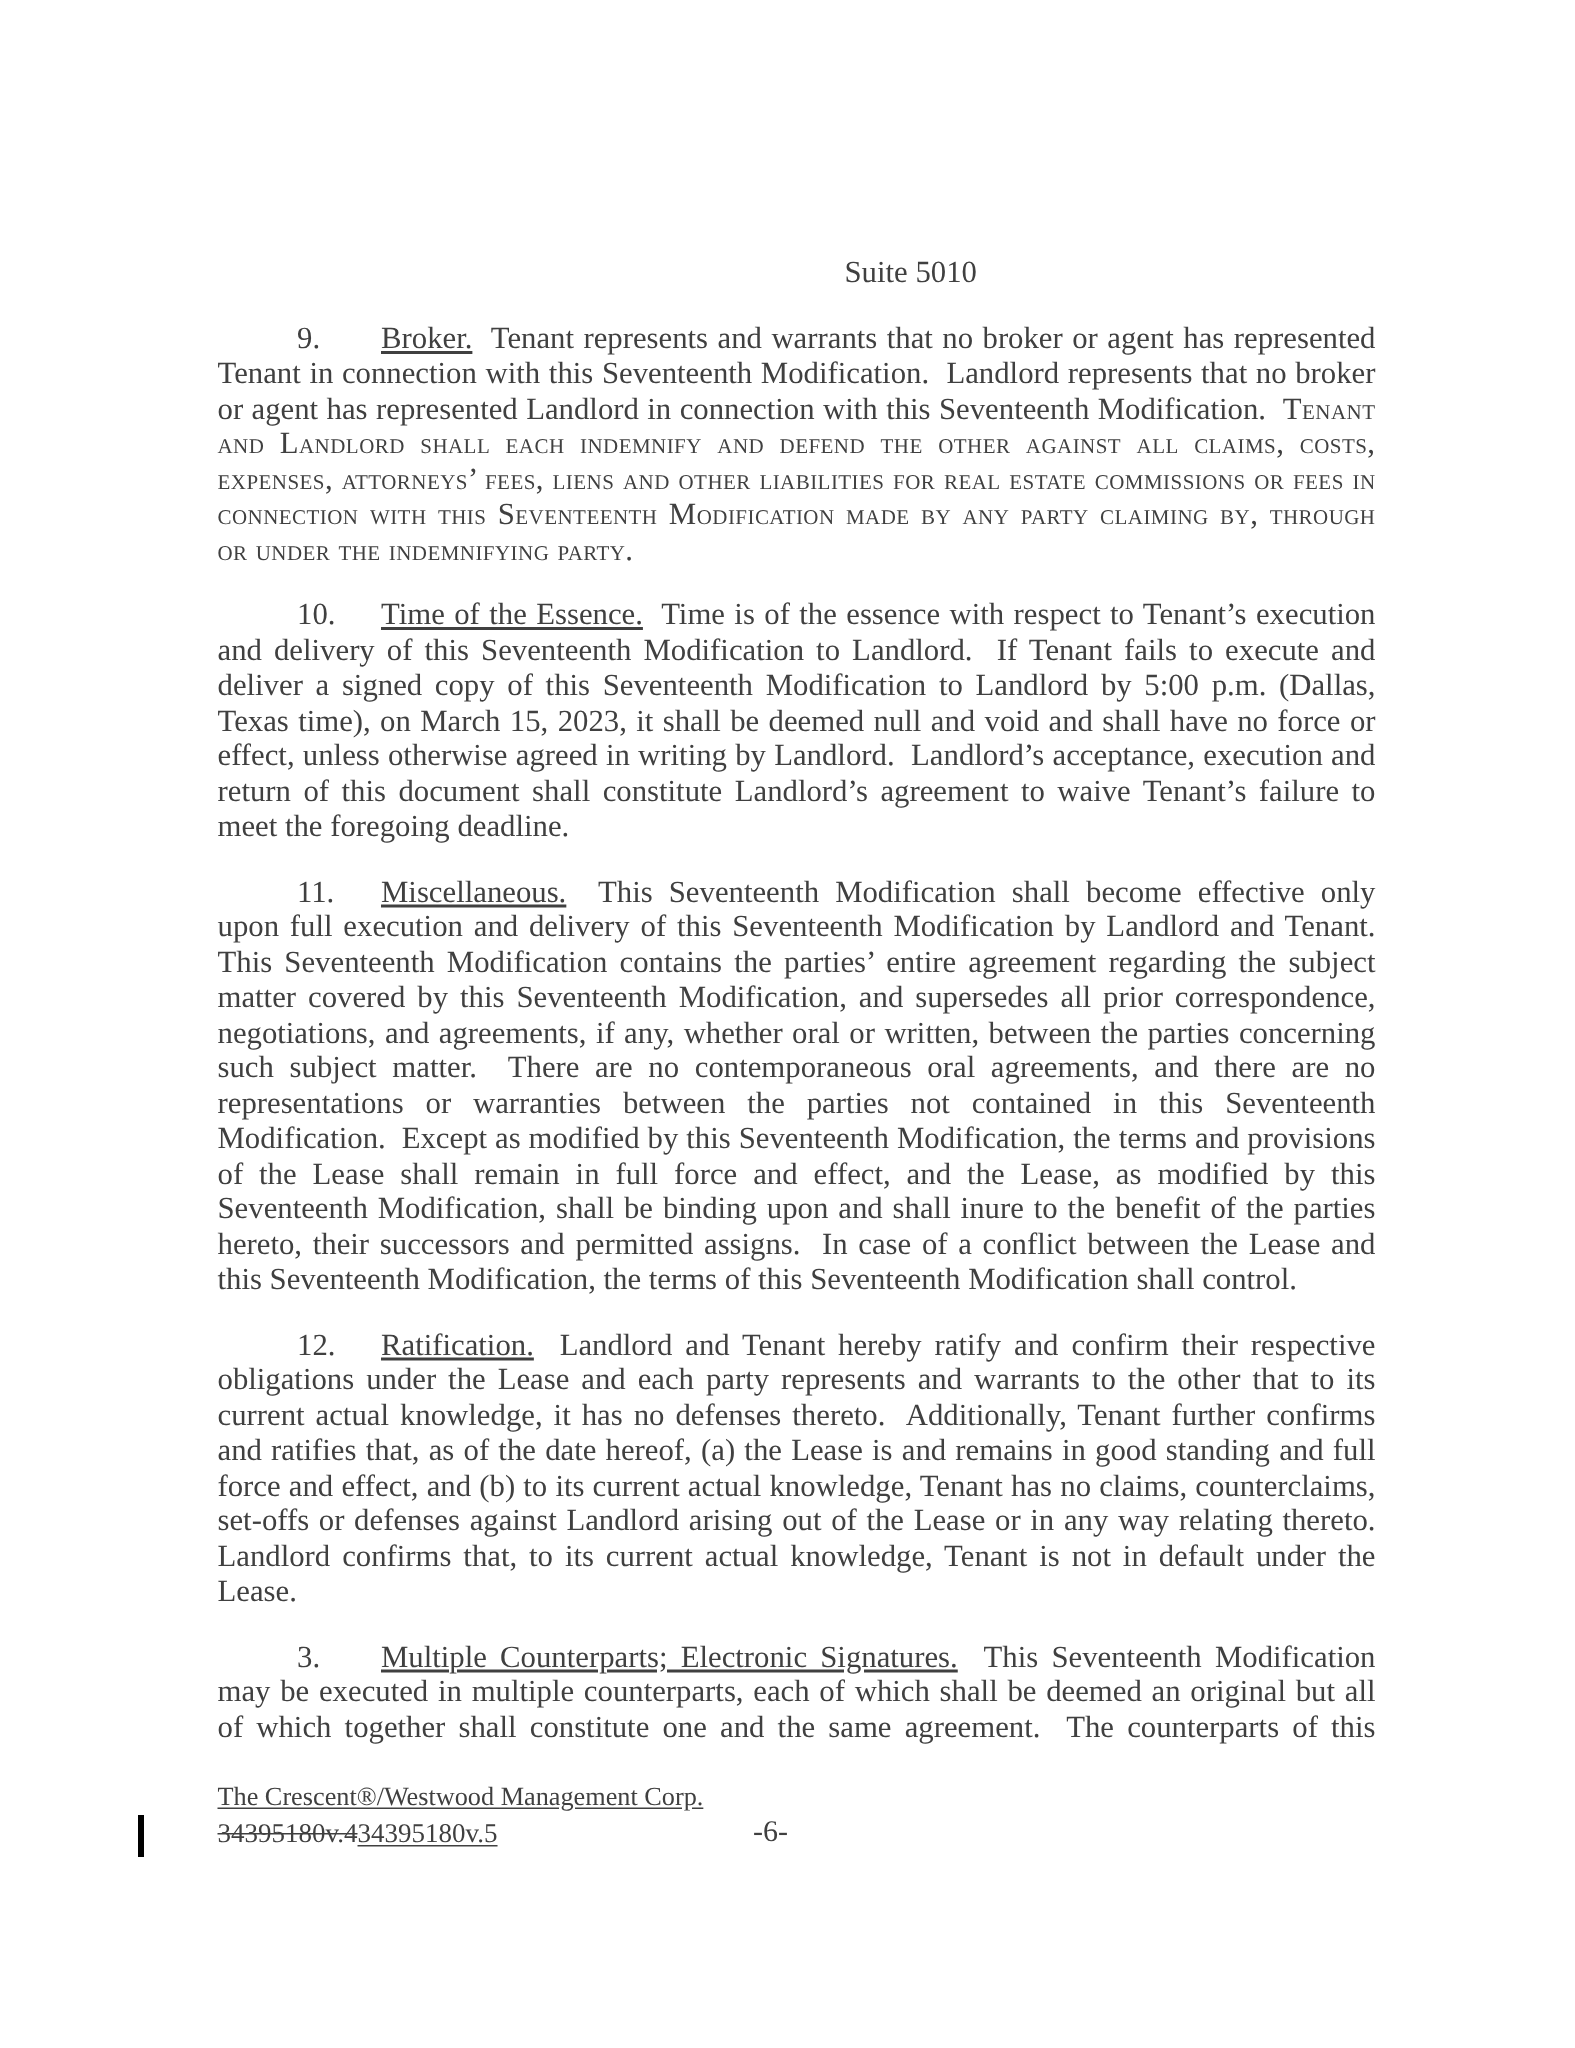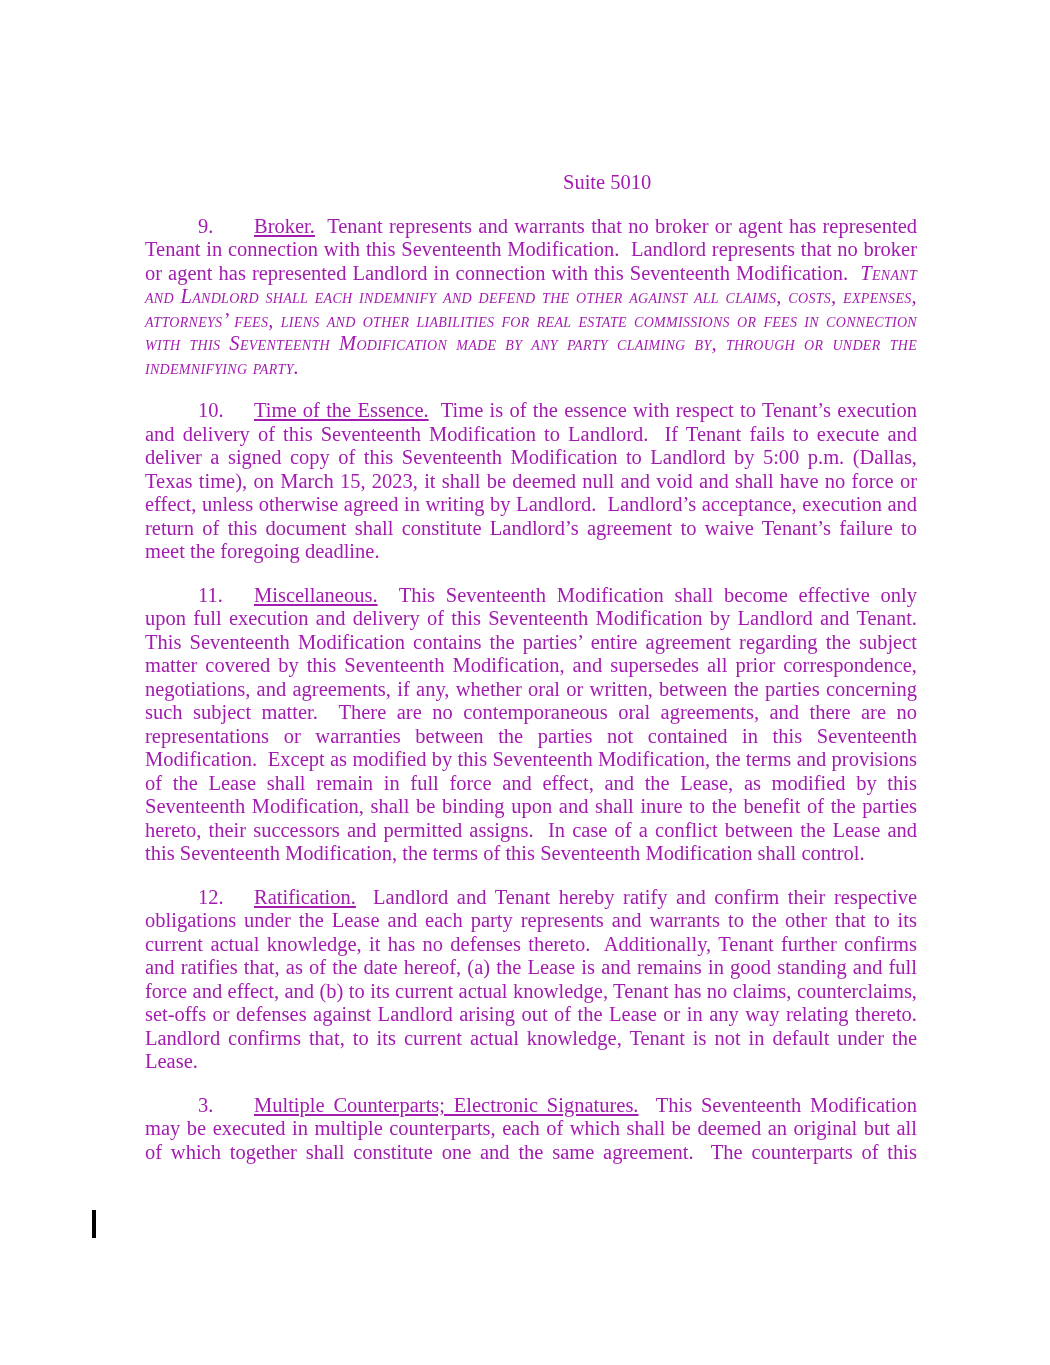--- a/index.html
+++ b/index.html
@@ -6,21 +6,21 @@
     margin: 0;
     padding: 0;
     background: #e8e8e8;
   }
   .page {
     position: relative;
     width: 1050px;
     height: 1365px;
     margin: 0 auto;
     background: #ffffff;
-    color: #a21caf;
+    color: #404040;
     font-family: "Liberation Serif", serif;
     font-size: 20.5px;
     line-height: 23.5px;
     box-sizing: border-box;
     padding: 171px 133px 0 145px;
     overflow: hidden;
   }
   .address-block {
     margin-left: 418px;
   }
@@ -40,21 +40,20 @@
     white-space: normal;
   }
   .sec-heading {
     text-decoration: underline;
     text-underline-offset: 2px;
     margin-top: 18px;
   }
   .sc {
     font-variant: small-caps;
     letter-spacing: 0.3px;
-    font-style: italic;
   }
   .doc-footer {
     margin-top: 22px;
   }
   .footer-company {
     font-size: 17.5px;
     line-height: 22px;
     text-decoration: underline;
     text-underline-offset: 2px;
   }
@@ -98,16 +97,20 @@
   <p class="para"><span class="sec-num">9.</span><span class="sec-heading">Broker.</span><span>  Tenant represents and warrants that no broker or agent has represented Tenant in connection with this Seventeenth Modification.  Landlord represents that no broker or agent has represented Landlord in connection with this Seventeenth Modification.  </span><span class="sc">Tenant and Landlord shall each indemnify and defend the other against all claims, costs, expenses, attorneys’ fees, liens and other liabilities for real estate commissions or fees in connection with this Seventeenth Modification made by any party claiming by, through or under the indemnifying party.</span></p>
 
   <p class="para"><span class="sec-num">10.</span><span class="sec-heading">Time of the Essence.</span><span>  Time is of the essence with respect to Tenant’s execution and delivery of this Seventeenth Modification to Landlord.  If Tenant fails to execute and deliver a signed copy of this Seventeenth Modification to Landlord by 5:00 p.m. (Dallas, Texas time), on March 15, 2023, it shall be deemed null and void and shall have no force or effect, unless otherwise agreed in writing by Landlord.  Landlord’s acceptance, execution and return of this document shall constitute Landlord’s agreement to waive Tenant’s failure to meet the foregoing deadline.</span></p>
 
   <p class="para"><span class="sec-num">11.</span><span class="sec-heading">Miscellaneous.</span><span>  This Seventeenth Modification shall become effective only upon full execution and delivery of this Seventeenth Modification by Landlord and Tenant.  This Seventeenth Modification contains the parties’ entire agreement regarding the subject matter covered by this Seventeenth Modification, and supersedes all prior correspondence, negotiations, and agreements, if any, whether oral or written, between the parties concerning such subject matter.  There are no contemporaneous oral agreements, and there are no representations or warranties between the parties not contained in this Seventeenth Modification.  Except as modified by this Seventeenth Modification, the terms and provisions of the Lease shall remain in full force and effect, and the Lease, as modified by this Seventeenth Modification, shall be binding upon and shall inure to the benefit of the parties hereto, their successors and permitted assigns.  In case of a conflict between the Lease and this Seventeenth Modification, the terms of this Seventeenth Modification shall control.</span></p>
 
   <p class="para"><span class="sec-num">12.</span><span class="sec-heading">Ratification.</span><span>  Landlord and Tenant hereby ratify and confirm their respective obligations under the Lease and each party represents and warrants to the other that to its current actual knowledge, it has no defenses thereto.  Additionally, Tenant further confirms and ratifies that, as of the date hereof, (a) the Lease is and remains in good standing and full force and effect, and (b) to its current actual knowledge, Tenant has no claims, counterclaims, set-offs or defenses against Landlord arising out of the Lease or in any way relating thereto.  Landlord confirms that, to its current actual knowledge, Tenant is not in default under the Lease.</span></p>
 
   <p class="para cutoff"><span class="sec-num">3.</span><span class="sec-heading">Multiple Counterparts; Electronic Signatures.</span><span>  This Seventeenth Modification may be executed in multiple counterparts, each of which shall be deemed an original but all of which together shall constitute one and the same agreement.  The counterparts of this</span></p>
 
+  <div class="doc-footer">
+    <div class="footer-company">The Crescent®/Westwood Management Corp.</div>
+    <div class="footer-version-line"><span class="version-struck">34395180v.4</span><span class="version-current">34395180v.5</span><span class="footer-page-number">-6-</span></div>
+  </div>
 
   <div class="change-bar"></div>
 
 </div>
 
 </body></html>

